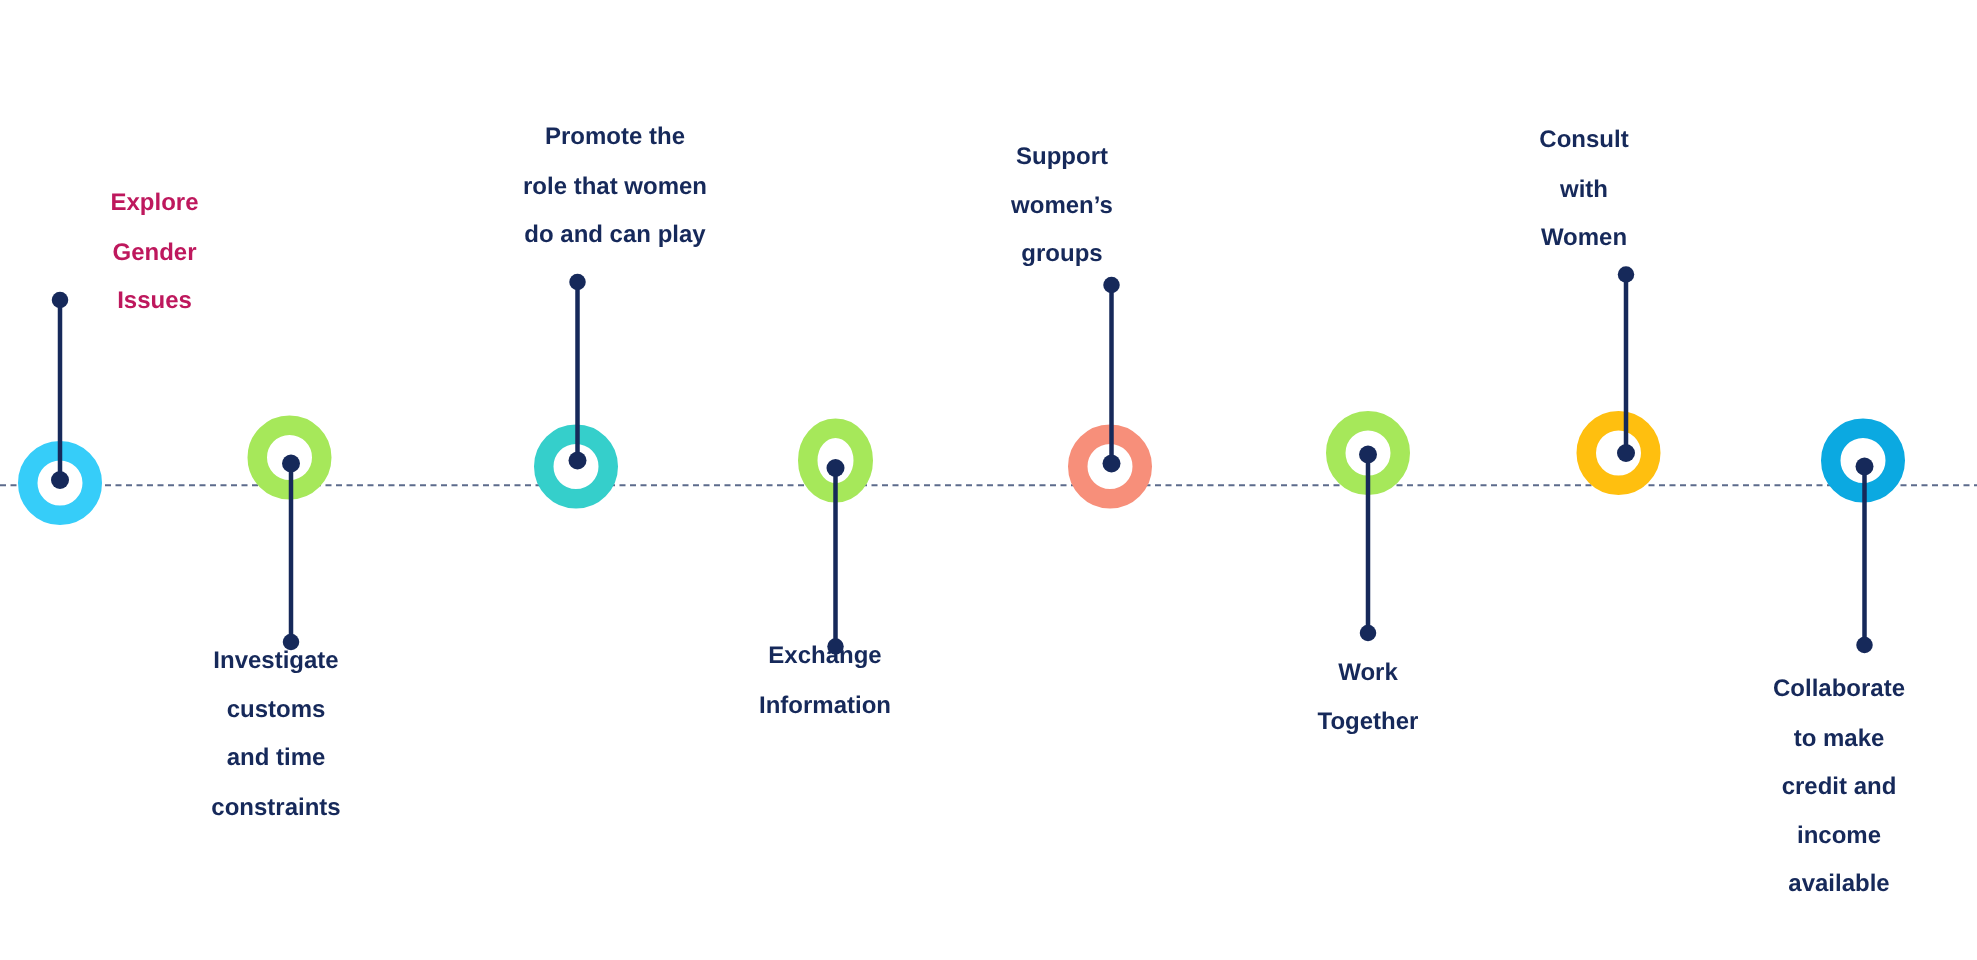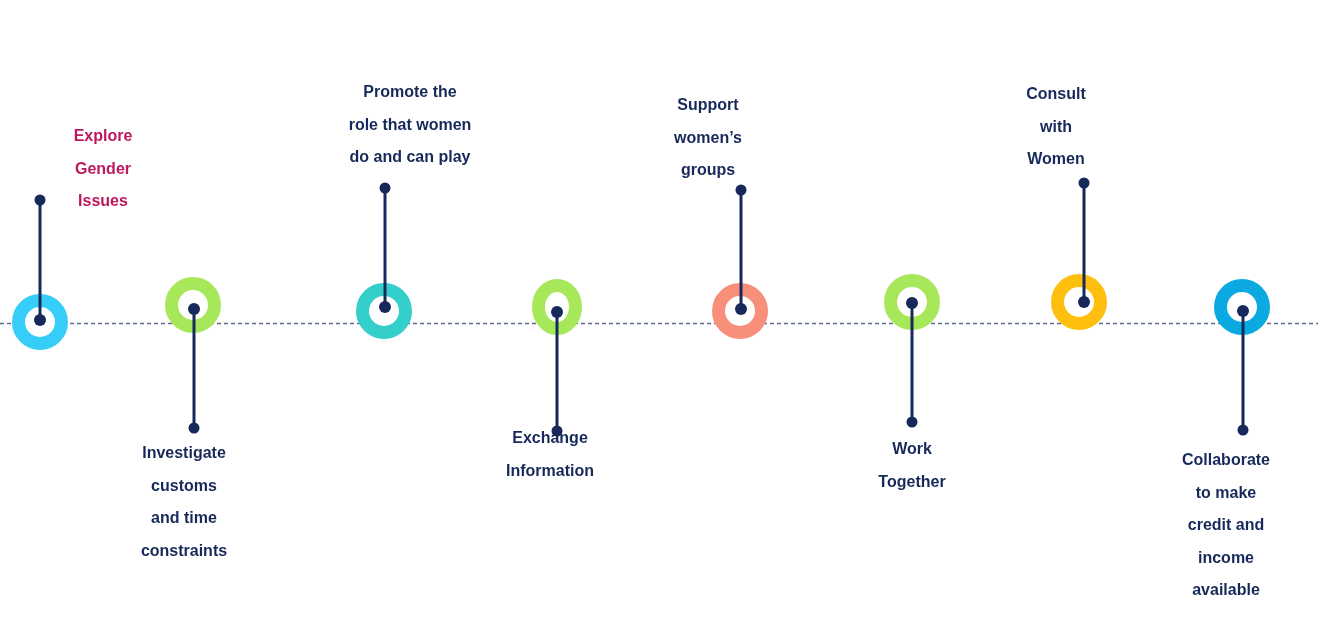--- a/index.html
+++ b/index.html
@@ -86,21 +86,21 @@
         <circle cx="1243" cy="311" r="6" fill="#16295A"></circle>
         <circle cx="1243" cy="430" r="5.5" fill="#16295A"></circle>
       </g>
     </g>
 </svg>
 
 <div id="labels-layer">
   <div class="label" style="left: 103px; top: 120px; color: #be185d;">Explore
 Gender
 Issues</div>
-  <div class="label" style="left: 184px; top: 437px; color: rgb(22, 41, 90);">Investigate
+  <div class="label" style="left: 184px; top: 425px; color: rgb(22, 41, 90);">Investigate
 customs
 and time
 constraints</div>
   <div class="label" style="left: 410px; top: 76px; color: rgb(22, 41, 90);">Promote the
 role that women
 do and can play</div>
   <div class="label" style="left: 550px; top: 422px; color: rgb(22, 41, 90);">Exchange
 Information</div>
   <div class="label" style="left: 708px; top: 89px; color: rgb(22, 41, 90);">Support
 women’s

